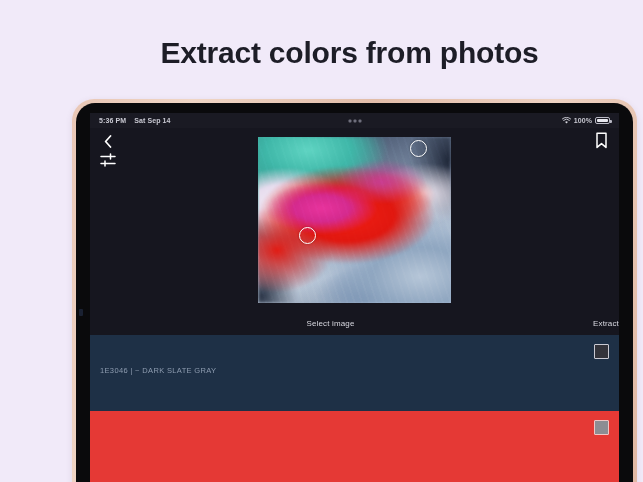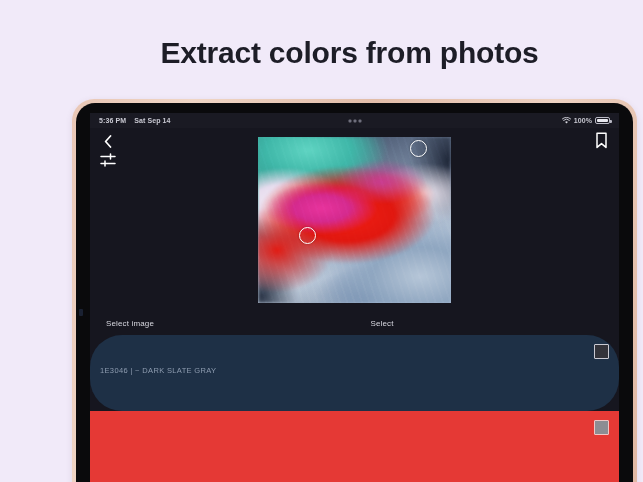--- a/index.html
+++ b/index.html
@@ -275,21 +275,21 @@
     position: absolute;
     left: 0;
     top: 198px;
     width: 100%;
     height: 24px;
     display: flex;
     align-items: center;
   }
   .action {
     flex: 1;
-    text-align: left;
+    text-align: right;
     color: #d8d8e0;
     font-size: 8px;
     letter-spacing: .15px;
     cursor: pointer;
     padding-left: 16px;
   }
 
   
   .results {
     position: absolute;
@@ -395,25 +395,25 @@
             <div class="layer l-red"></div>
             <div class="layer l-magenta"></div>
             <div class="layer l-streak"></div>
             <div class="picker p1"></div>
             <div class="picker p2"></div>
           </div>
         </div>
 
         <div class="actions">
           <div class="action">Select image</div>
-          <div class="action">Select</div>
+          <div class="action">Extract</div>
         </div>
 
         <div class="results">
-          <div class="crow r1" id="crow1" style="background: rgb(30, 48, 70); border-radius: 32px;">
+          <div class="crow r1" id="crow1" style="background: rgb(30, 48, 70);">
             <div class="crow-label">1E3046 | ~ DARK SLATE GRAY</div>
             <div class="swatch" id="sw1" style="background: rgb(51, 51, 58); border-color: rgb(201, 201, 210);"></div>
           </div>
           <div class="crow r2" id="crow2" style="background: rgb(229, 57, 53);">
             <div class="swatch" id="sw2" style="background: rgb(141, 141, 147); border-color: rgb(240, 198, 196);"></div>
           </div>
         </div>
 
       </div>
     </div>

